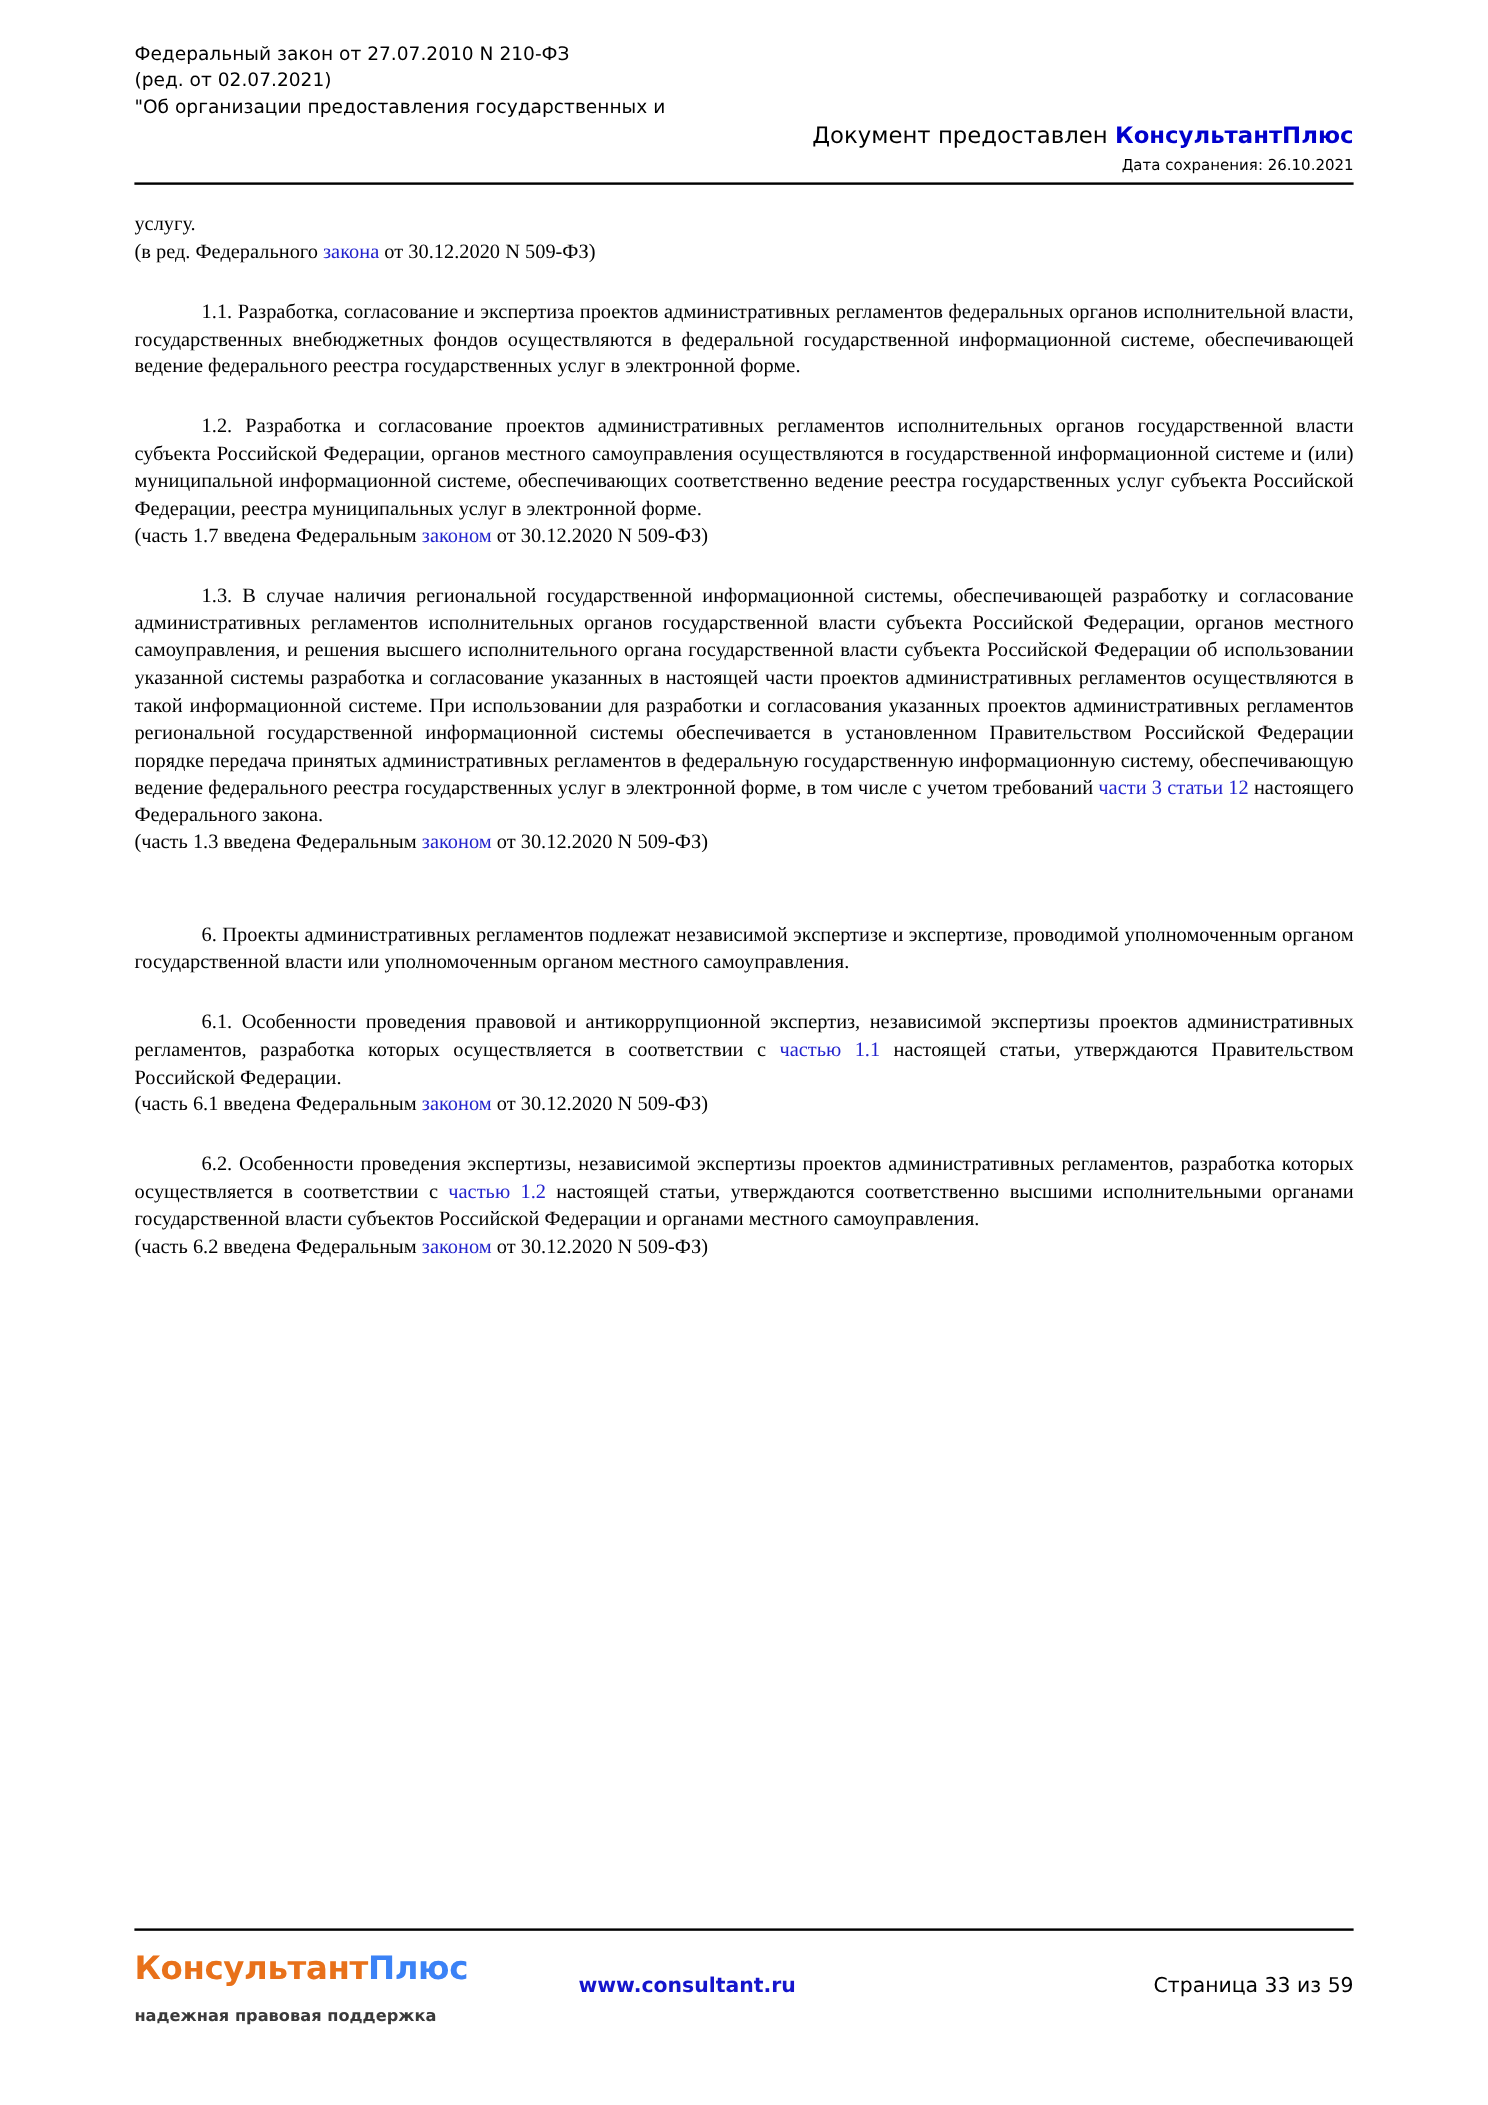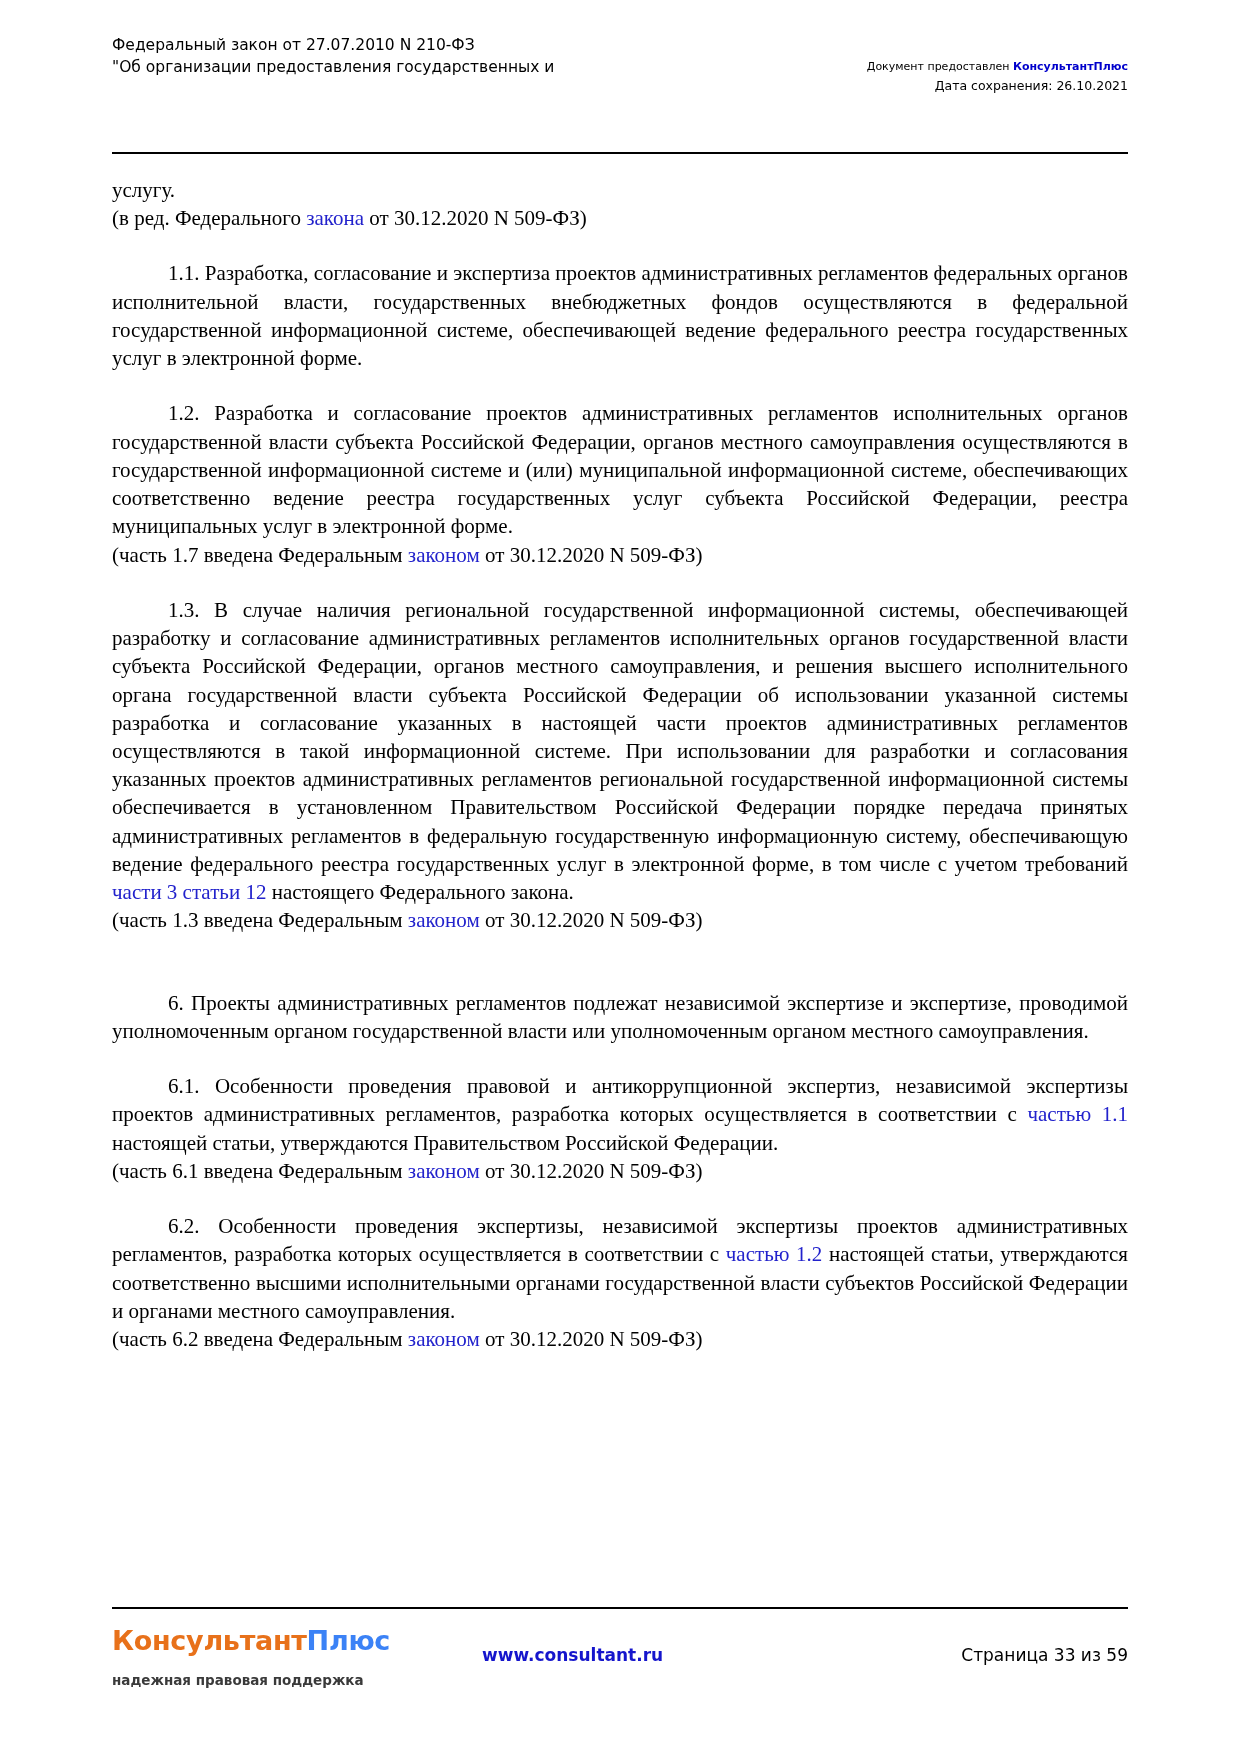--- a/index.html
+++ b/index.html
@@ -37,23 +37,24 @@
   }
   .header-left .hl-line { display: block; white-space: pre; }
 
   .header-right {
     text-align: right;
     font-family: "DejaVu Sans", "Liberation Sans", sans-serif;
     color: #000000;
     padding-top: 26px;
   }
   .header-right .provided {
-    font-size: 11px;
+    font-size: 19px;
     line-height: 1.35;
     white-space: nowrap;
+    margin-top: 41px;
   }
   .header-right .brand-inline {
     color: #0000CC;
     font-weight: bold;
   }
   .header-right .saved {
     font-size: 12.5px;
     line-height: 1.4;
     margin-top: 2px;
     white-space: nowrap;
@@ -68,21 +69,21 @@
     border-top: 2px solid #000000;
   }
 
   
   .doc-body {
     position: absolute;
     left: 112px;
     right: 112px;
     top: 176px;
     font-family: "Liberation Serif", "DejaVu Serif", serif;
-    font-size: 21px;
+    font-size: 17px;
     line-height: 1.345;
     color: #000000;
     text-align: justify;
     text-justify: inter-word;
   }
   .doc-body p {
     margin: 0;
     text-align: justify;
   }
   .p-indent { text-indent: 56px; }
@@ -148,20 +149,21 @@
 </style>
 </head>
 <body>
 
 <div class="page">
 
   <div class="doc-header">
 
     <div class="header-left">
       <span class="hl-line">Федеральный закон от 27.07.2010 N 210-ФЗ</span>
+      <span class="hl-line">(ред. от 02.07.2021)</span>
       <span class="hl-line">"Об организации предоставления государственных и</span>
     </div>
 
     <div class="header-right">
       <div class="provided">
         <span>Документ предоставлен </span><span class="brand-inline">КонсультантПлюс</span>
       </div>
       <div class="saved">Дата сохранения: 26.10.2021</div>
     </div>
 

